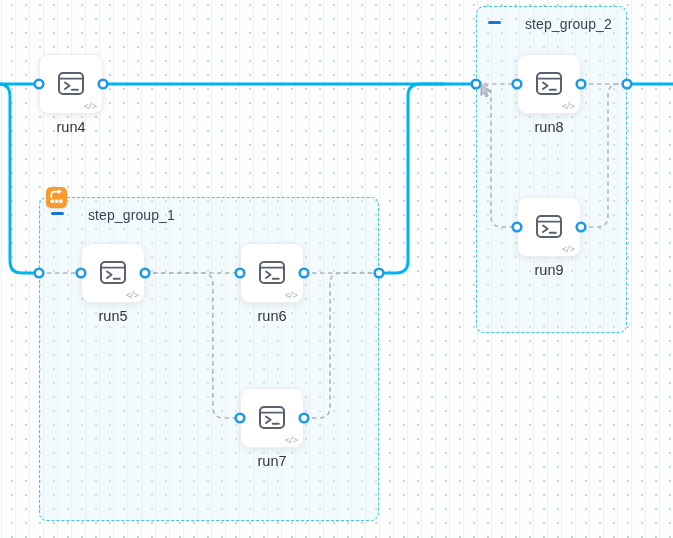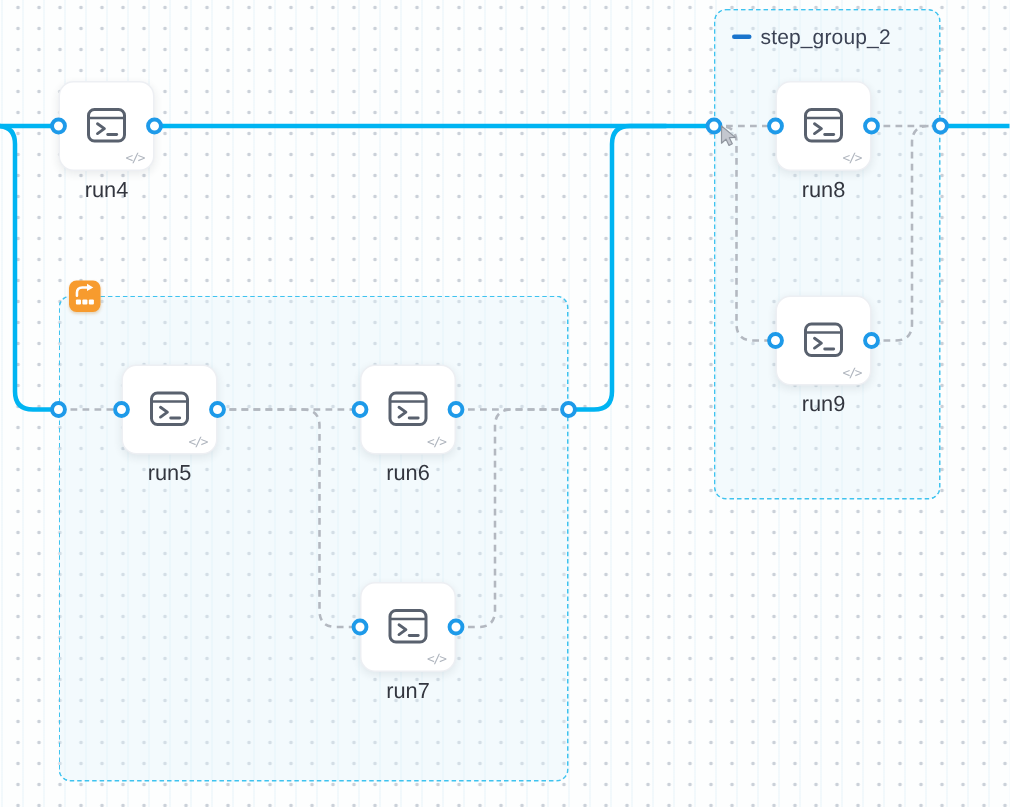--- a/index.html
+++ b/index.html
@@ -27,21 +27,21 @@
 
   .group{
     position:absolute;z-index:1;
     border:1.4px dashed var(--group-border);
     border-radius:8px;
     background:var(--group-fill);
     box-sizing:border-box;
   }
   .group-header{
     position:absolute;left:11px;top:9px;
-    display:flex;align-items:center;gap:6px;
+    display:flex;align-items:flex-start;gap:24px;
   }
   .collapse-btn{
     display:inline-block;width:13px;height:13px;
     position:relative;cursor:pointer;
   }
   .collapse-btn::after{
     content:"";position:absolute;left:0;top:5px;
     width:13px;height:3.4px;border-radius:2px;
     background:var(--collapse-color);
   }
@@ -109,20 +109,24 @@
       <div class="group" style="left: 39px; top: 197px; width: 340px; height: 324px;">
         <div class="group-badge">
           <svg width="21" height="21" viewBox="0 0 21 21">
             <path d="M5.3 10.2 V8.2 Q5.3 4.6 8.9 4.6 H12.2" fill="none" stroke="#fff" stroke-width="1.7" stroke-linecap="round"></path>
             <polygon points="12,2.2 16.2,4.6 12,7" fill="#fff"></polygon>
             <rect x="4.6" y="12.6" width="3.4" height="3.4" rx="0.7" fill="#fff"></rect>
             <rect x="8.9" y="12.6" width="3.4" height="3.4" rx="0.7" fill="#fff"></rect>
             <rect x="13.2" y="12.6" width="3.4" height="3.4" rx="0.7" fill="#fff"></rect>
           </svg>
         </div>
+        <div class="group-header">
+          <span class="collapse-btn"></span>
+          <span class="group-title">step_group_1</span>
+        </div>
       </div>
       <div class="group" style="left: 476px; top: 6px; width: 151px; height: 327px;">
         <div class="group-header">
           <span class="collapse-btn"></span>
           <span class="group-title">step_group_2</span>
         </div>
       </div>
     </div>
   <div id="nodes-layer">
       <div class="node" style="left: 39px; top: 54px;">

